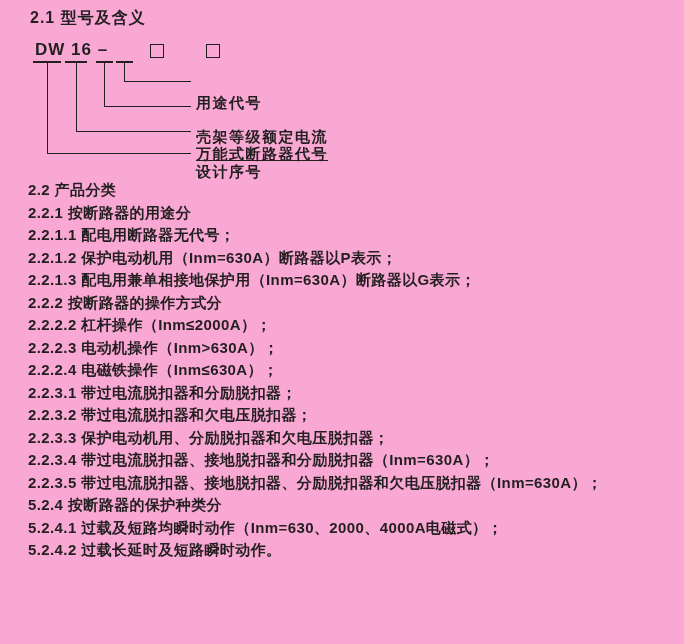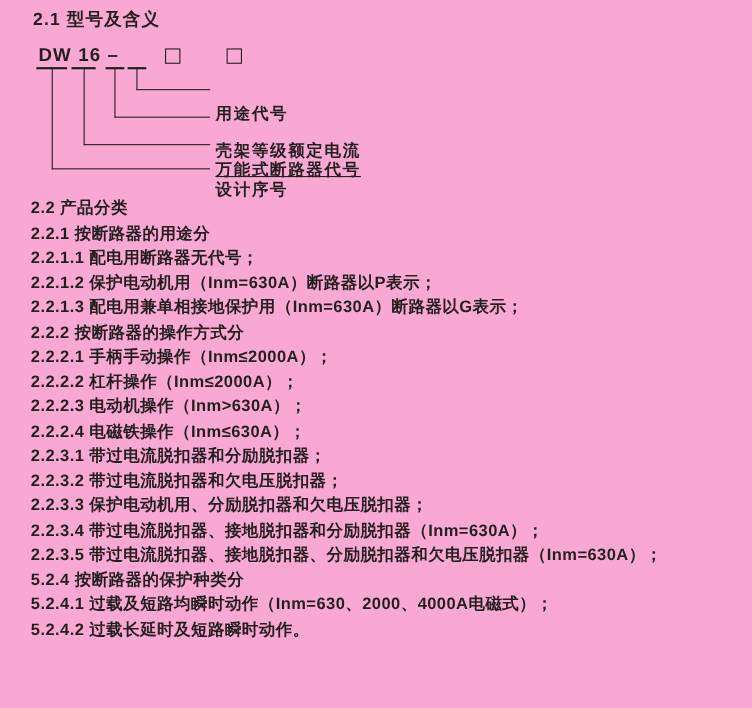--- a/index.html
+++ b/index.html
@@ -109,21 +109,20 @@
   <div class="callout-label" style="top:123px;margin-top:40px;">设计序号</div>
   <div class="callout-label" style="top:145px;text-decoration:underline;">万能式断路器代号</div>
 
   <div class="lines">
     <p>2.2 产品分类</p>
     <p>2.2.1 按断路器的用途分</p>
     <p>2.2.1.1 配电用断路器无代号；</p>
     <p>2.2.1.2 保护电动机用（Inm=630A）断路器以P表示；</p>
     <p>2.2.1.3 配电用兼单相接地保护用（Inm=630A）断路器以G表示；</p>
     <p>2.2.2 按断路器的操作方式分</p>
-    <p>2.2.2.1 手柄手动操作（Inm≤2000A）；</p>
     <p>2.2.2.2 杠杆操作（Inm≤2000A）；</p>
     <p>2.2.2.3 电动机操作（Inm&gt;630A）；</p>
     <p>2.2.2.4 电磁铁操作（Inm≤630A）；</p>
     <p>2.2.3.1 带过电流脱扣器和分励脱扣器；</p>
     <p>2.2.3.2 带过电流脱扣器和欠电压脱扣器；</p>
     <p>2.2.3.3 保护电动机用、分励脱扣器和欠电压脱扣器；</p>
     <p>2.2.3.4 带过电流脱扣器、接地脱扣器和分励脱扣器（Inm=630A）；</p>
     <p>2.2.3.5 带过电流脱扣器、接地脱扣器、分励脱扣器和欠电压脱扣器（Inm=630A）；</p>
     <p>5.2.4 按断路器的保护种类分</p>
     <p>5.2.4.1 过载及短路均瞬时动作（Inm=630、2000、4000A电磁式）；</p>

